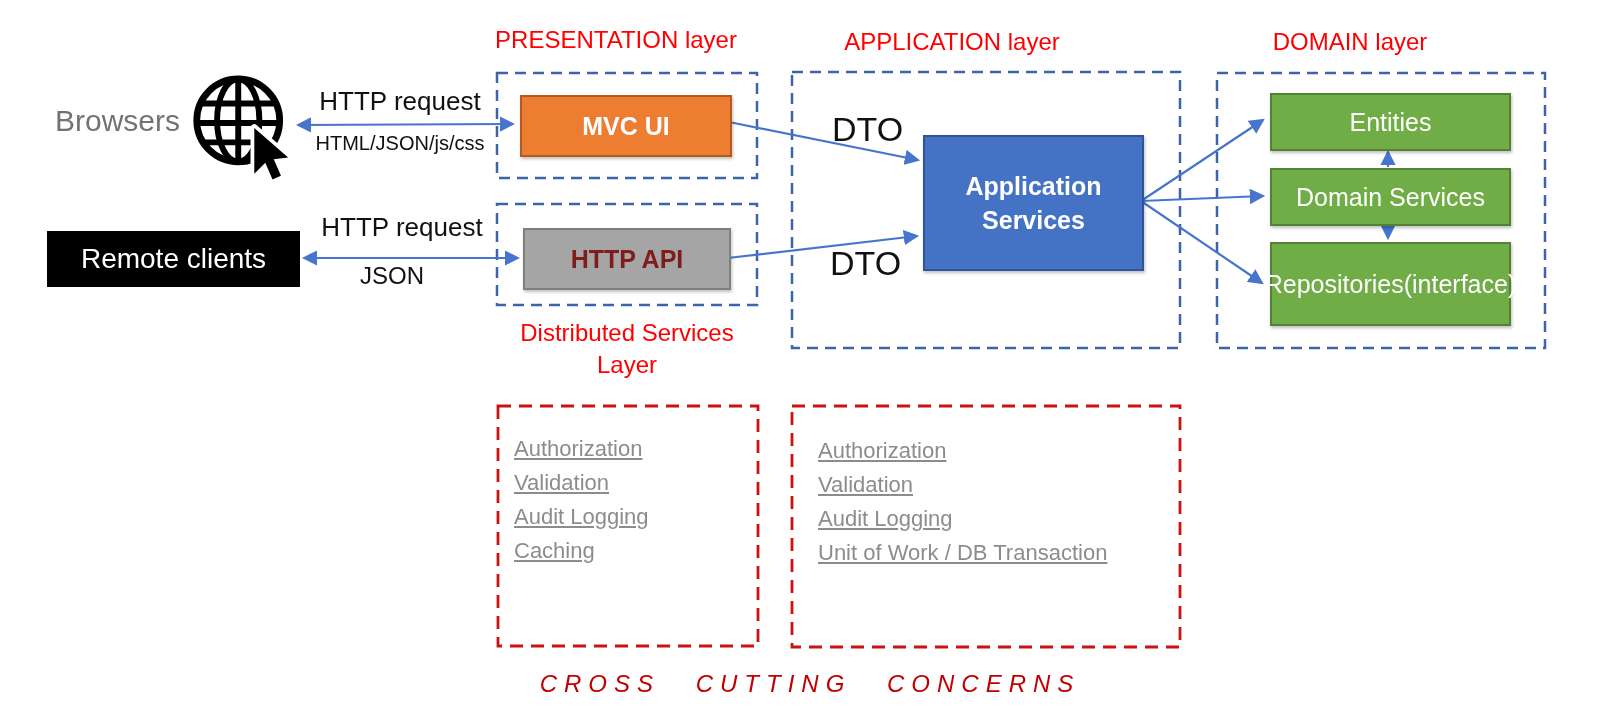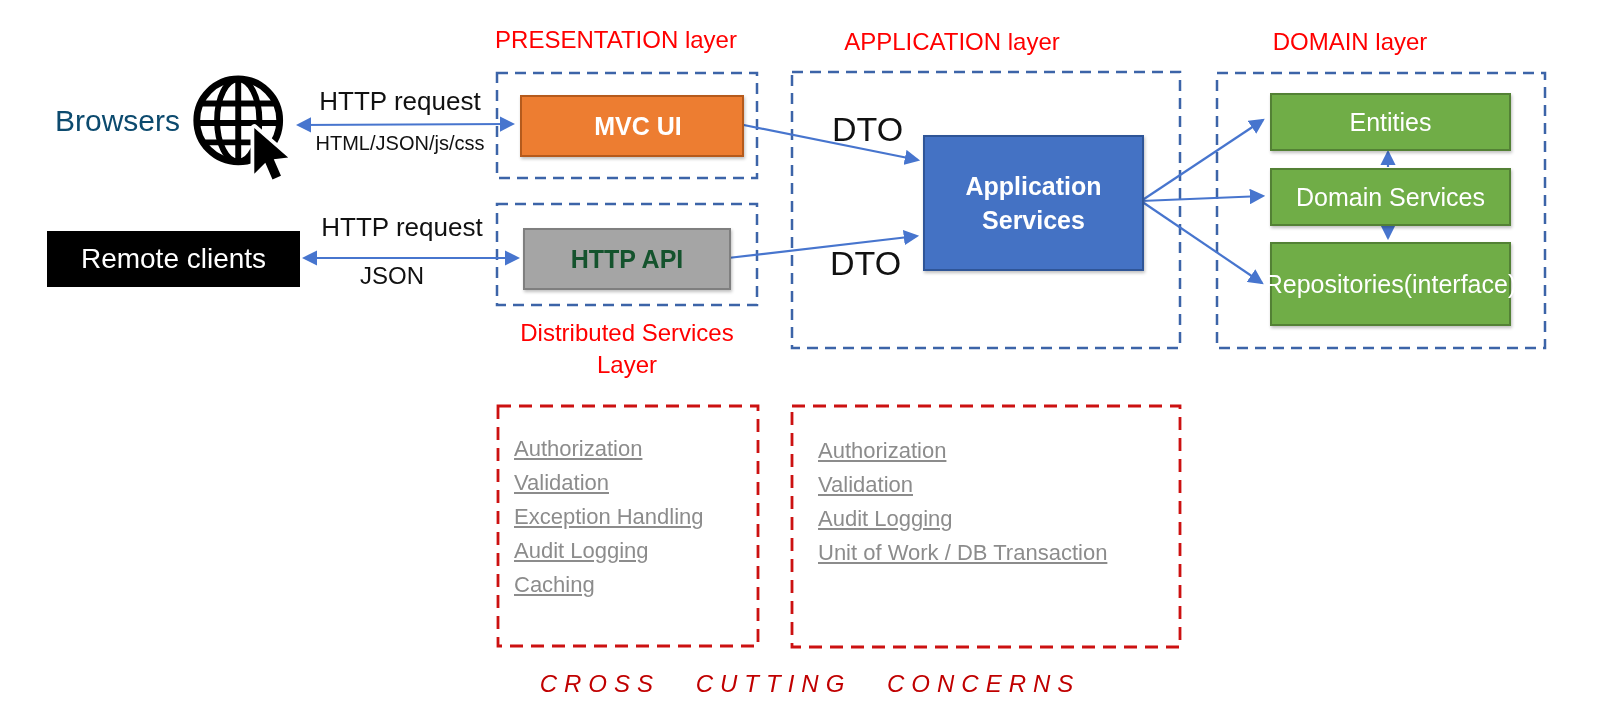--- a/index.html
+++ b/index.html
@@ -6,32 +6,32 @@
   body{font-family:"Liberation Sans", sans-serif;}
   .canvas{position:relative;width:1600px;height:727px;background:#ffffff;overflow:hidden;}
   .abs{position:absolute;}
   .overlay{position:absolute;left:0;top:0;width:1600px;height:727px;pointer-events:none;}
 
   .layer-title{font-size:24px;color:#FF0000;text-align:center;white-space:nowrap;}
 
   .node{display:flex;align-items:center;justify-content:center;text-align:center;
         box-shadow:1px 2px 3px rgba(0,0,0,0.25);}
   .node-orange{background:#ED7D31;border:2px solid #B55A1C;color:#ffffff;font-weight:bold;font-size:25px;}
-  .node-gray{background:#A5A5A5;border:2px solid #7F7F7F;color:#14532d;font-weight:bold;font-size:25px;}
+  .node-gray{background:#A5A5A5;border:2px solid #7F7F7F;color:#7f1d1d;font-weight:bold;font-size:25px;}
   .node-blue{background:#4472C4;border:2px solid #2F5597;color:#ffffff;font-weight:bold;font-size:25px;line-height:34px;}
   .node-green{background:#70AD47;border:2px solid #538135;color:#ffffff;font-size:25px;line-height:34px;}
   .node-black{background:#000000;color:#ffffff;font-size:28px;box-shadow:none;align-items:center;}
 
   .edge-label{color:#111111;text-align:center;white-space:nowrap;}
   .lbl-http{font-size:26px;}
   .lbl-sub{font-size:20px;}
   .lbl-json{font-size:24px;}
   .lbl-dto{font-size:34px;}
 
-  .client-label{font-size:30px;color:#0c4a6e;white-space:nowrap;}
+  .client-label{font-size:30px;color:#737373;white-space:nowrap;}
 
   .concern-list{color:#8C8C8C;font-size:22px;line-height:34px;}
   .concern-list div{white-space:nowrap;text-decoration:underline;}
 
   .footer-concerns{font-style:italic;font-size:24px;color:#C00000;text-align:center;
                    letter-spacing:7px;word-spacing:22px;white-space:nowrap;}
 </style>
 </head>
 <body>
 
@@ -111,21 +111,21 @@
     <span>Remote clients</span>
   </div>
 
   <div class="abs edge-label lbl-http" style="left:300px;top:86px;width:200px;">HTTP request</div>
   <div class="abs edge-label lbl-sub" style="left:292px;top:132px;width:216px;">HTML/JSON/js/css</div>
   <div class="abs edge-label lbl-http" style="left:302px;top:212px;width:200px;">HTTP request</div>
   <div class="abs edge-label lbl-json" style="left:302px;top:262px;width:180px;">JSON</div>
   <div class="abs edge-label lbl-dto" style="left:832px;top:110px;">DTO</div>
   <div class="abs edge-label lbl-dto" style="left:830px;top:244px;">DTO</div>
 
-  <div class="abs node node-orange" style="left:520px;top:95px;width:208px;height:58px;padding-left:12px;">
+  <div class="abs node node-orange" style="left:520px;top:95px;width:208px;height:58px;">
     <span>MVC UI</span>
   </div>
   <div class="abs node node-gray" style="left:523px;top:228px;width:204px;height:58px;">
     <span>HTTP API</span>
   </div>
 
   <div class="abs node node-blue" style="left:923px;top:135px;width:217px;height:132px;flex-direction:column;">
     <div>Application</div>
     <div>Services</div>
   </div>
@@ -137,21 +137,20 @@
     <span>Domain Services</span>
   </div>
   <div class="abs node node-green" style="left:1270px;top:242px;width:237px;height:80px;">
     <div>Repositories</div>
     <div>(interface)</div>
   </div>
 
   <div class="abs concern-list" style="left:514px;top:432px;">
     <div>Authorization</div>
     <div>Validation</div>
-    <div>Exception Handling</div>
     <div>Audit Logging</div>
     <div>Caching</div>
   </div>
   <div class="abs concern-list" style="left:818px;top:434px;">
     <div>Authorization</div>
     <div>Validation</div>
     <div>Audit Logging</div>
     <div>Unit of Work / DB Transaction</div>
   </div>
 

